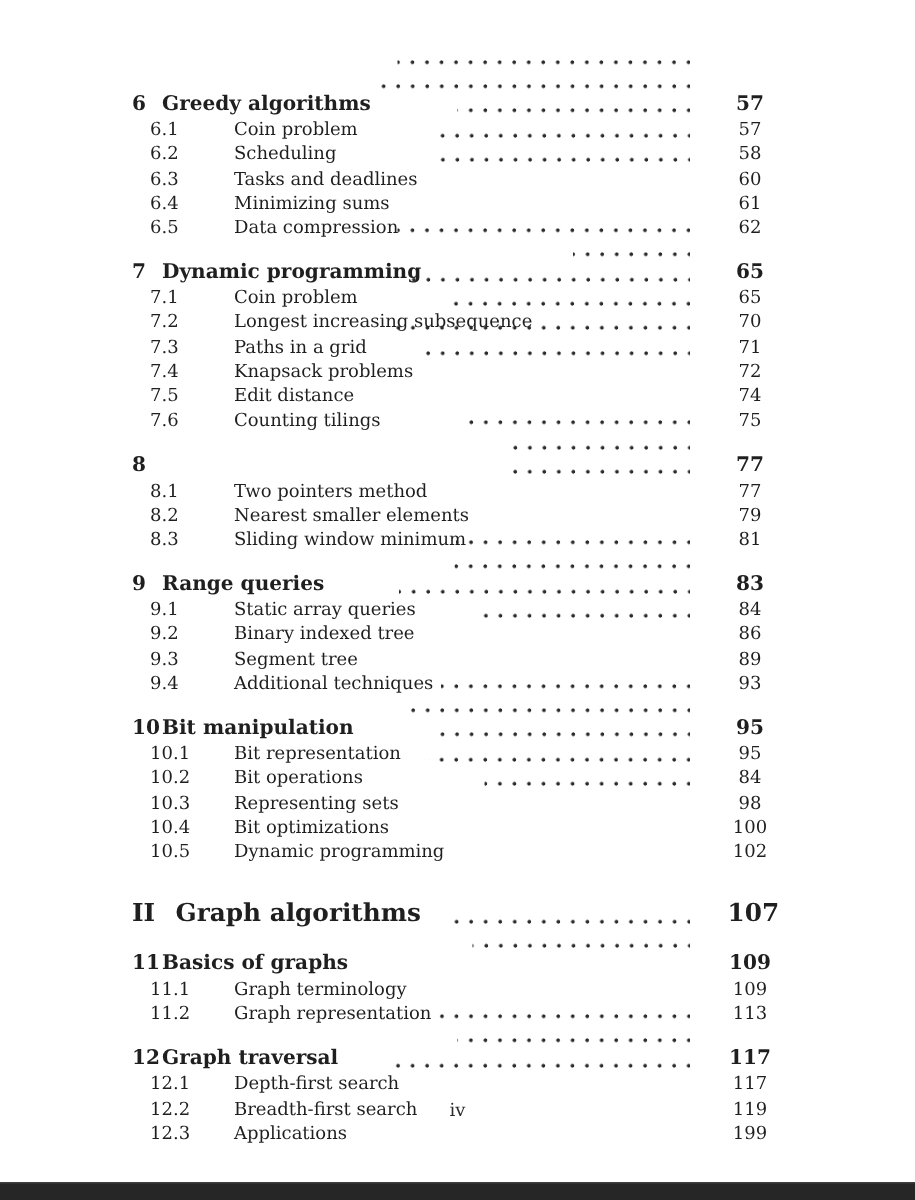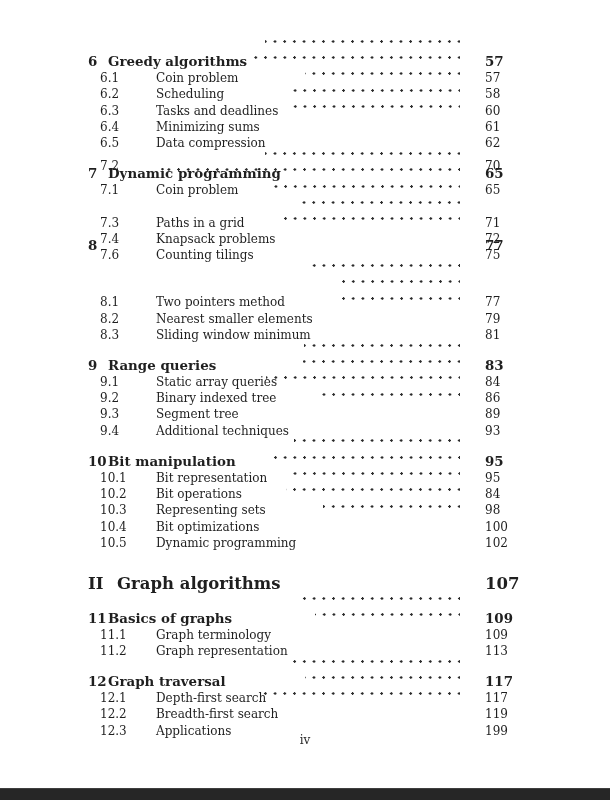--- a/index.html
+++ b/index.html
@@ -48,21 +48,21 @@
     flex: 1;
     align-self: flex-end;
     height: 3px;
     margin: 0 5px 3.5px 7px;
     background-image: radial-gradient(circle at 1.5px 1.5px, #2b2b2b 1.05px, rgba(0,0,0,0) 1.45px);
     background-size: 9.7px 3px;
     background-repeat: repeat-x;
     background-position: right 2px bottom 0;
     min-width: 10px;
   }
-  .pagecol { flex: none; width: 30px; text-align: left; }
+  .pagecol { flex: none; width: 30px; text-align: center; margin-top: 48px; }
   .row.sec .pagecol { font-weight: normal; }
   .row.head .pagecol { font-weight: bold; }
   .footer {
     position: absolute;
     top: 733px;
     left: 0;
     width: 610px;
     text-align: center;
     font-size: 12px;
     line-height: 15px;
@@ -129,34 +129,41 @@
           <span class="pagecol">65</span>
         </div>
         <div class="row sec">
           <span class="num">7.1</span>
           <span class="title">Coin problem</span>
           <span class="leader"></span>
           <span class="pagecol">65</span>
         </div>
         <div class="row sec">
           <span class="num">7.2</span>
+          <span class="title">Longest increasing subsequence</span>
           <span class="leader"></span>
           <span class="pagecol">70</span>
         </div>
         <div class="row sec">
           <span class="num">7.3</span>
           <span class="title">Paths in a grid</span>
           <span class="leader"></span>
           <span class="pagecol">71</span>
         </div>
         <div class="row sec">
           <span class="num">7.4</span>
           <span class="title">Knapsack problems</span>
           <span class="leader"></span>
           <span class="pagecol">72</span>
+        </div>
+        <div class="row sec">
+          <span class="num">7.5</span>
+          <span class="title">Edit distance</span>
+          <span class="leader"></span>
+          <span class="pagecol">74</span>
         </div>
         <div class="row sec">
           <span class="num">7.6</span>
           <span class="title">Counting tilings</span>
           <span class="leader"></span>
           <span class="pagecol">75</span>
         </div>
       </section>
       <section class="block chapter">
         <div class="row head">

